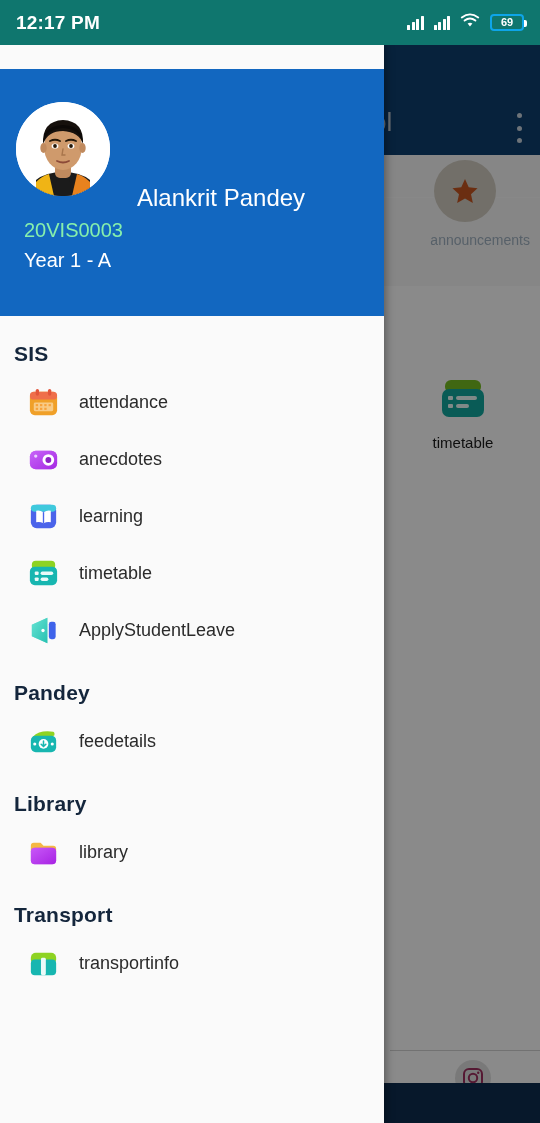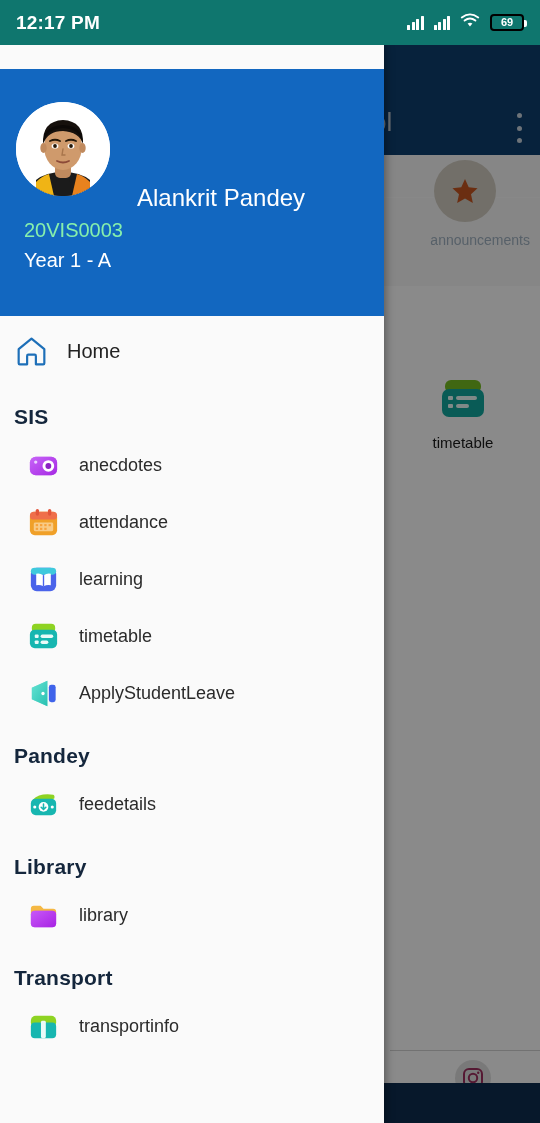--- a/index.html
+++ b/index.html
@@ -93,21 +93,21 @@
   }
   #clock { color:#ffffff; font-size:19px; font-weight:bold; letter-spacing:.2px; }
   #status-icons { display:flex; align-items:center; gap:10px; }
   .bars { display:flex; align-items:flex-end; gap:1.5px; height:15px; }
   .bars i { display:block; width:3px; background:#fff; border-radius:.5px; }
   .bars i:nth-child(1){height:5px}
   .bars i:nth-child(2){height:8px}
   .bars i:nth-child(3){height:11px}
   .bars i:nth-child(4){height:14px}
   .battery {
-    width:34px; height:17px; border:2px solid #000000; border-radius:4px;
+    width:34px; height:17px; border:2px solid #0ea5e9; border-radius:4px;
     position:relative; display:flex; align-items:center; justify-content:center;
   }
   .battery:after {
     content:""; position:absolute; right:-5px; top:4px;
     width:3px; height:7px; background:#fff; border-radius:0 2px 2px 0;
   }
   .battery span { font-size:11px; color:#fff; font-weight:bold; line-height:1; }
 
   
   #drawer {
@@ -259,49 +259,22 @@
         <ellipse cx="66.5" cy="46" rx="3.2" ry="5" fill="#c08a5e"></ellipse>
       </svg>
     </div>
     <div id="user-name">Alankrit Pandey</div>
     <div id="user-id">20VIS0003</div>
     <div id="user-class">Year 1 - A</div>
   </div>
 
   <div id="drawer-body">
 
-    <div class="home-row">
-      <span class="app-icon">
-        <svg width="35" height="35" viewBox="0 0 24 24">
-          <path d="M3.2 10.4 L12 3.2 L20.8 10.4 L20.8 20 Q20.8 20.8 20 20.8 L15 20.8 L15 15 Q15 14.2 14.2 14.2 L9.8 14.2 Q9 14.2 9 15 L9 20.8 L4 20.8 Q3.2 20.8 3.2 20 Z" fill="none" stroke="#1d6fb8" stroke-width="1.5" stroke-linejoin="round"></path>
-        </svg>
-      </span>
-      <span class="home-label">Home</span>
-    </div>
 
     <div class="section-title">SIS</div>
-
-    <div class="menu-item">
-      <span class="app-icon">
-        <svg width="35" height="35" viewBox="0 0 36 36">
-          <rect x="4" y="9" width="28" height="19" rx="6" fill="#b235f0"></rect>
-          <rect x="4" y="9" width="28" height="19" rx="6" fill="url(#camgrad)" opacity=".55"></rect>
-          <defs>
-              <linearGradient id="camgrad" x1="0" y1="0" x2="1" y2="1">
-            <stop offset="0%" stop-color="#d98bff"></stop>
-                <stop offset="100%" stop-color="#9b1fd8"></stop>
-          </linearGradient>
-            </defs>
-          <circle cx="23" cy="18.5" r="6" fill="#ffffff"></circle>
-          <circle cx="23" cy="18.5" r="3" fill="#8c22c4"></circle>
-          <circle cx="10" cy="14.5" r="1.7" fill="#ead4ff"></circle>
-        </svg>
-      </span>
-      <span class="menu-label">anecdotes</span>
-    </div>
 
     <div class="menu-item">
       <span class="app-icon">
         <svg width="35" height="35" viewBox="0 0 36 36">
           <rect x="4" y="7" width="28" height="24" rx="5" fill="#f0a028"></rect>
           <rect x="4" y="7" width="28" height="8" rx="4" fill="#ef6f4a"></rect>
           <rect x="10" y="4" width="3.4" height="7" rx="1.7" fill="#e2553a"></rect>
           <rect x="22.6" y="4" width="3.4" height="7" rx="1.7" fill="#e2553a"></rect>
           <rect x="8" y="18" width="20" height="9" rx="1.5" fill="#fbd9a6" opacity=".75"></rect>
           <g fill="#f7a23a">
@@ -314,20 +287,39 @@
             <rect x="18.8" y="23.4" width="2.4" height="2.2"></rect>
           </g>
         </svg>
       </span>
       <span class="menu-label">attendance</span>
     </div>
 
     <div class="menu-item">
       <span class="app-icon">
         <svg width="35" height="35" viewBox="0 0 36 36">
+          <rect x="4" y="9" width="28" height="19" rx="6" fill="#b235f0"></rect>
+          <rect x="4" y="9" width="28" height="19" rx="6" fill="url(#camgrad)" opacity=".55"></rect>
+          <defs>
+              <linearGradient id="camgrad" x1="0" y1="0" x2="1" y2="1">
+            <stop offset="0%" stop-color="#d98bff"></stop>
+                <stop offset="100%" stop-color="#9b1fd8"></stop>
+          </linearGradient>
+            </defs>
+          <circle cx="23" cy="18.5" r="6" fill="#ffffff"></circle>
+          <circle cx="23" cy="18.5" r="3" fill="#8c22c4"></circle>
+          <circle cx="10" cy="14.5" r="1.7" fill="#ead4ff"></circle>
+        </svg>
+      </span>
+      <span class="menu-label">anecdotes</span>
+    </div>
+
+    <div class="menu-item">
+      <span class="app-icon">
+        <svg width="35" height="35" viewBox="0 0 36 36">
           <rect x="5" y="6" width="26" height="24" rx="6" fill="#4a63ea"></rect>
           <rect x="5" y="6" width="26" height="7" rx="4" fill="#3fc9dd"></rect>
           <path d="M18 13.5 Q14 11 10.5 12 L10.5 24 Q14 23 18 25 Q22 23 25.5 24 L25.5 12 Q22 11 18 13.5 Z" fill="#ffffff"></path>
           <path d="M18 13.5 L18 25" stroke="#4a63ea" stroke-width="1.4"></path>
         </svg>
       </span>
       <span class="menu-label">learning</span>
     </div>
 
     <div class="menu-item">

